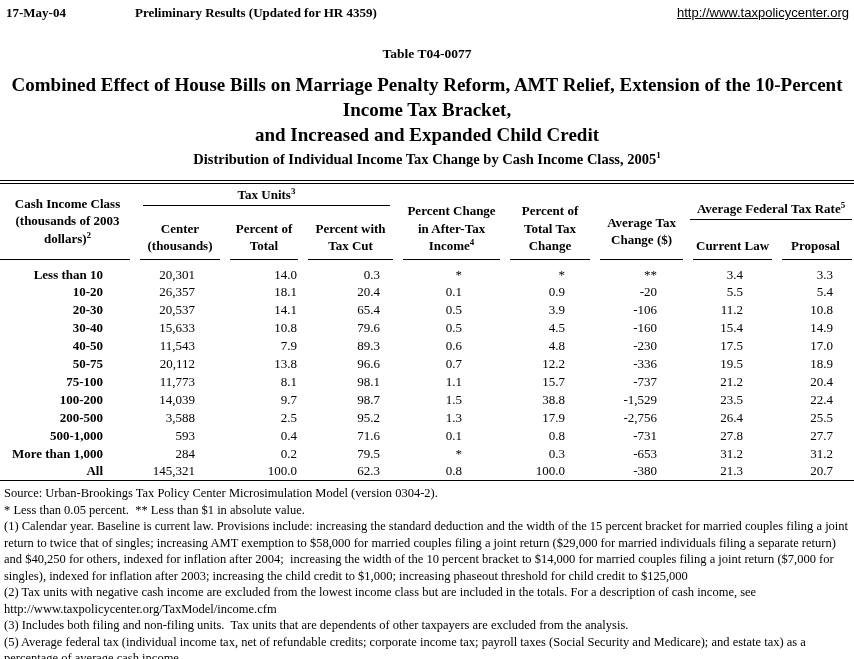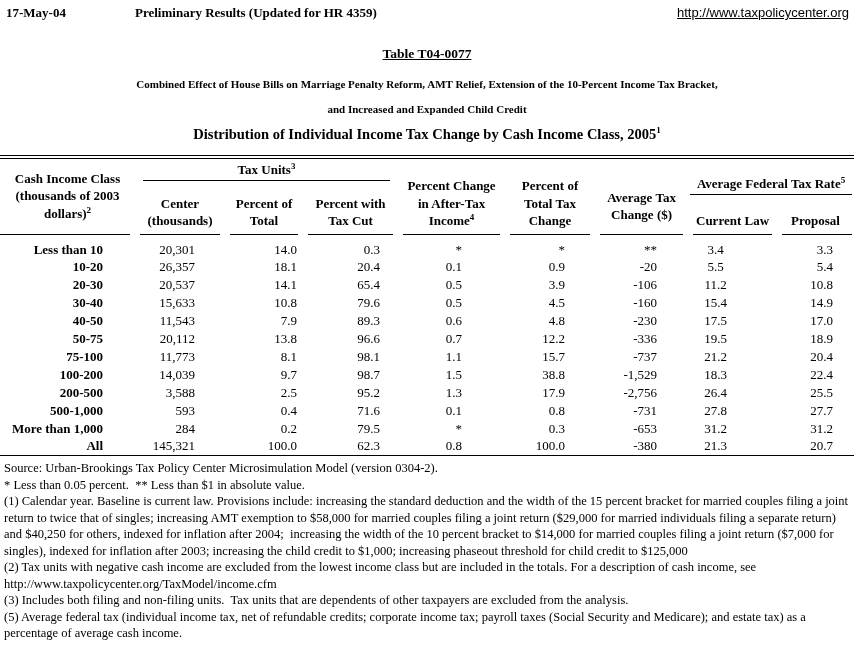--- a/index.html
+++ b/index.html
@@ -11,22 +11,22 @@
   
   .topbar { display:flex; align-items:flex-start; padding:5px 5px 0 6px; }
   .topbar .date { width:129px; font-weight:bold; font-size:13px; }
   .topbar .prelim { flex:1; font-weight:bold; font-size:13px; }
   .topbar .site-link {
     font-family:"Liberation Sans", sans-serif; font-size:13px;
     color:#000000; text-decoration:underline; cursor:pointer; white-space:nowrap;
   }
   
   .titles { text-align:center; font-weight:bold; }
-  .title-num  { margin-top:25px; font-size:13.5px;text-decoration:underline; }
-  .title-main { margin-top:10px; font-size:11px; line-height:25px; padding:0 4px; }
+  .title-num  { margin-top:25px; font-size:13.5px; }
+  .title-main { margin-top:10px; font-size:19px; line-height:25px; padding:0 4px; }
   .title-sub  { margin-top:4px;  font-size:14.5px; }
   sup { font-size:9px; vertical-align:super; line-height:0; }
   
   table.dist {
     width:854px; margin-top:12px; border-collapse:collapse; table-layout:fixed;
     border-top:4px double #000; border-bottom:1.5px solid #000;
   }
   col.w0{width:135px} col.w1{width:90px} col.w2{width:78px} col.w3{width:95px}
   col.w4{width:107px} col.w5{width:90px} col.w6{width:93px} col.w7{width:89px} col.w8{width:77px}
   th { font-weight:bold; font-size:13px; line-height:17.5px; padding:0; text-align:center; }
@@ -46,21 +46,21 @@
     text-align:right; line-height:17.9px;
   }
   tbody tr:first-child td { padding-top:5px; }
   td.c0 { font-weight:bold; padding-right:32px; }
   td.c1 { padding-right:30px; }
   td.c2 { padding-right:6px; }
   td.c3 { padding-right:18px; }
   td.c4 { padding-right:43px; }
   td.c5 { padding-right:30px; }
   td.c6 { padding-right:31px; }
-  td.c7 { padding-right:34px;text-align:center; }
+  td.c7 { padding-right:34px; }
   td.c8 { padding-right:21px; }
   
   .footnotes { margin-top:4px; padding:0 3px 0 4px; }
   .footnotes .fn {
     font-size:12.5px; line-height:16.5px; white-space:pre-wrap;
   }
 </style>
 </head>
 <body>
 
@@ -249,21 +249,21 @@
         <td class="c8">20.4</td>
       </tr>
         <tr style="">
         <td class="c0">100-200</td>
         <td class="c1">14,039</td>
         <td class="c2">9.7</td>
         <td class="c3">98.7</td>
         <td class="c4">1.5</td>
         <td class="c5">38.8</td>
         <td class="c6">-1,529</td>
-        <td class="c7">18.3</td>
+        <td class="c7">23.5</td>
         <td class="c8">22.4</td>
       </tr>
         <tr style="">
         <td class="c0">200-500</td>
         <td class="c1">3,588</td>
         <td class="c2">2.5</td>
         <td class="c3">95.2</td>
         <td class="c4">1.3</td>
         <td class="c5">17.9</td>
         <td class="c6">-2,756</td>

